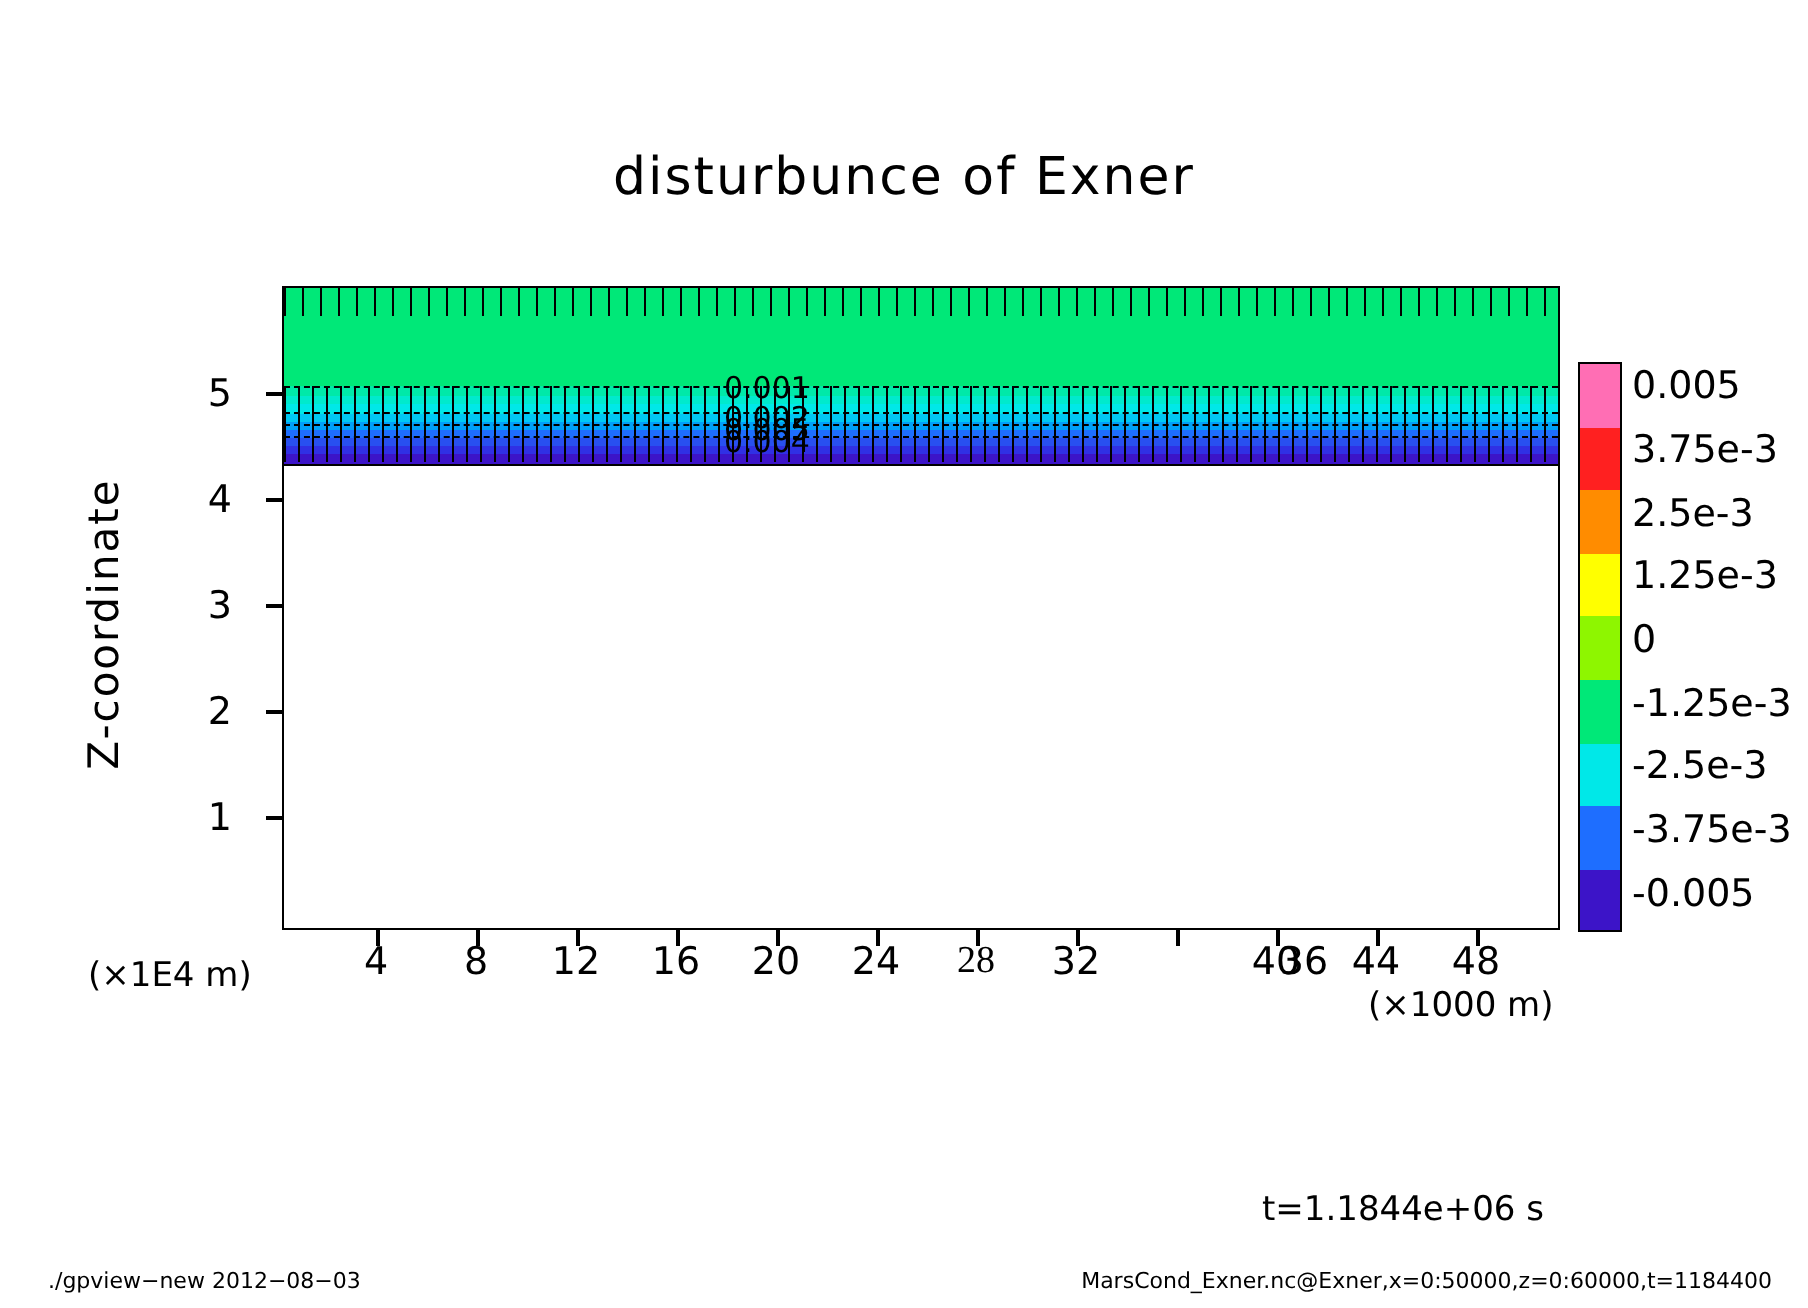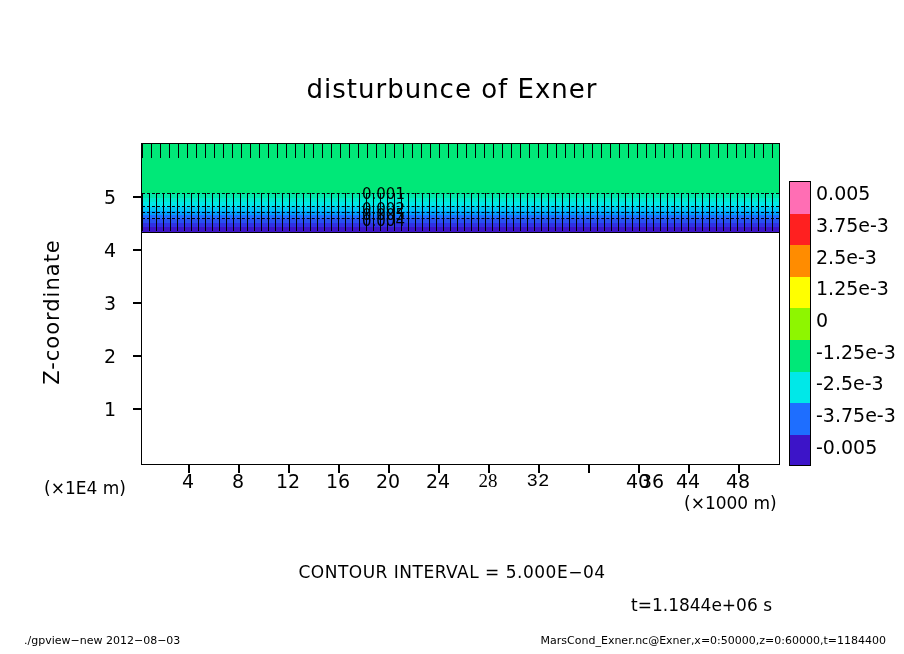--- a/index.html
+++ b/index.html
@@ -167,21 +167,21 @@
   <div class="tick abs" style="left:133px;top:355px;width:8px;height:1.5px;"></div>
   <div class="tick abs" style="left:133px;top:408px;width:8px;height:1.5px;"></div>
 
   <div class="xtick-label" style="left:188px;">4</div>
   <div class="xtick-label" style="left:238px;">8</div>
   <div class="xtick-label" style="left:288px;">12</div>
   <div class="xtick-label" style="left:338px;">16</div>
   <div class="xtick-label" style="left:388px;">20</div>
   <div class="xtick-label" style="left:438px;">24</div>
   <div class="xtick-label" style="left:488px;font-family:Liberation Serif, serif;">28</div>
-  <div class="xtick-label" style="left:538px;font-family:Liberation Mono, monospace;">32</div>
+  <div class="xtick-label" style="left:538px;">32</div>
   <div class="xtick-label" style="left:588px;margin-left:44px;">36</div>
   <div class="xtick-label" style="left:638px;">40</div>
   <div class="xtick-label" style="left:688px;text-align:center;">44</div>
   <div class="xtick-label" style="left:738px;">48</div>
 
   <div class="tick abs" style="left:188px;top:465px;width:1.5px;height:8px;"></div>
   <div class="tick abs" style="left:238px;top:465px;width:1.5px;height:8px;"></div>
   <div class="tick abs" style="left:288px;top:465px;width:1.5px;height:8px;"></div>
   <div class="tick abs" style="left:338px;top:465px;width:1.5px;height:8px;"></div>
   <div class="tick abs" style="left:388px;top:465px;width:1.5px;height:8px;"></div>
@@ -218,18 +218,17 @@
   <div class="cb-label abs" style="top:182px;">0.005</div>
   <div class="cb-label abs" style="top:214px;">3.75e-3</div>
   <div class="cb-label abs" style="top:246px;">2.5e-3</div>
   <div class="cb-label abs" style="top:277px;">1.25e-3</div>
   <div class="cb-label abs" style="top:309px;">0</div>
   <div class="cb-label abs" style="top:341px;">-1.25e-3</div>
   <div class="cb-label abs" style="top:372px;">-2.5e-3</div>
   <div class="cb-label abs" style="top:404px;">-3.75e-3</div>
   <div class="cb-label abs" style="top:436px;">-0.005</div>
 
-  <div id="contour-interval" class="abs">CONTOUR INTERVAL = 5.000E−04</div>
   <div id="time-label" class="abs">t=1.1844e+06 s</div>
   <div id="footer-left" class="abs">./gpview−new  2012−08−03</div>
   <div id="footer-right" class="abs">MarsCond_Exner.nc@Exner,x=0:50000,z=0:60000,t=1184400</div>
 
 </div>
 
 </body></html>

